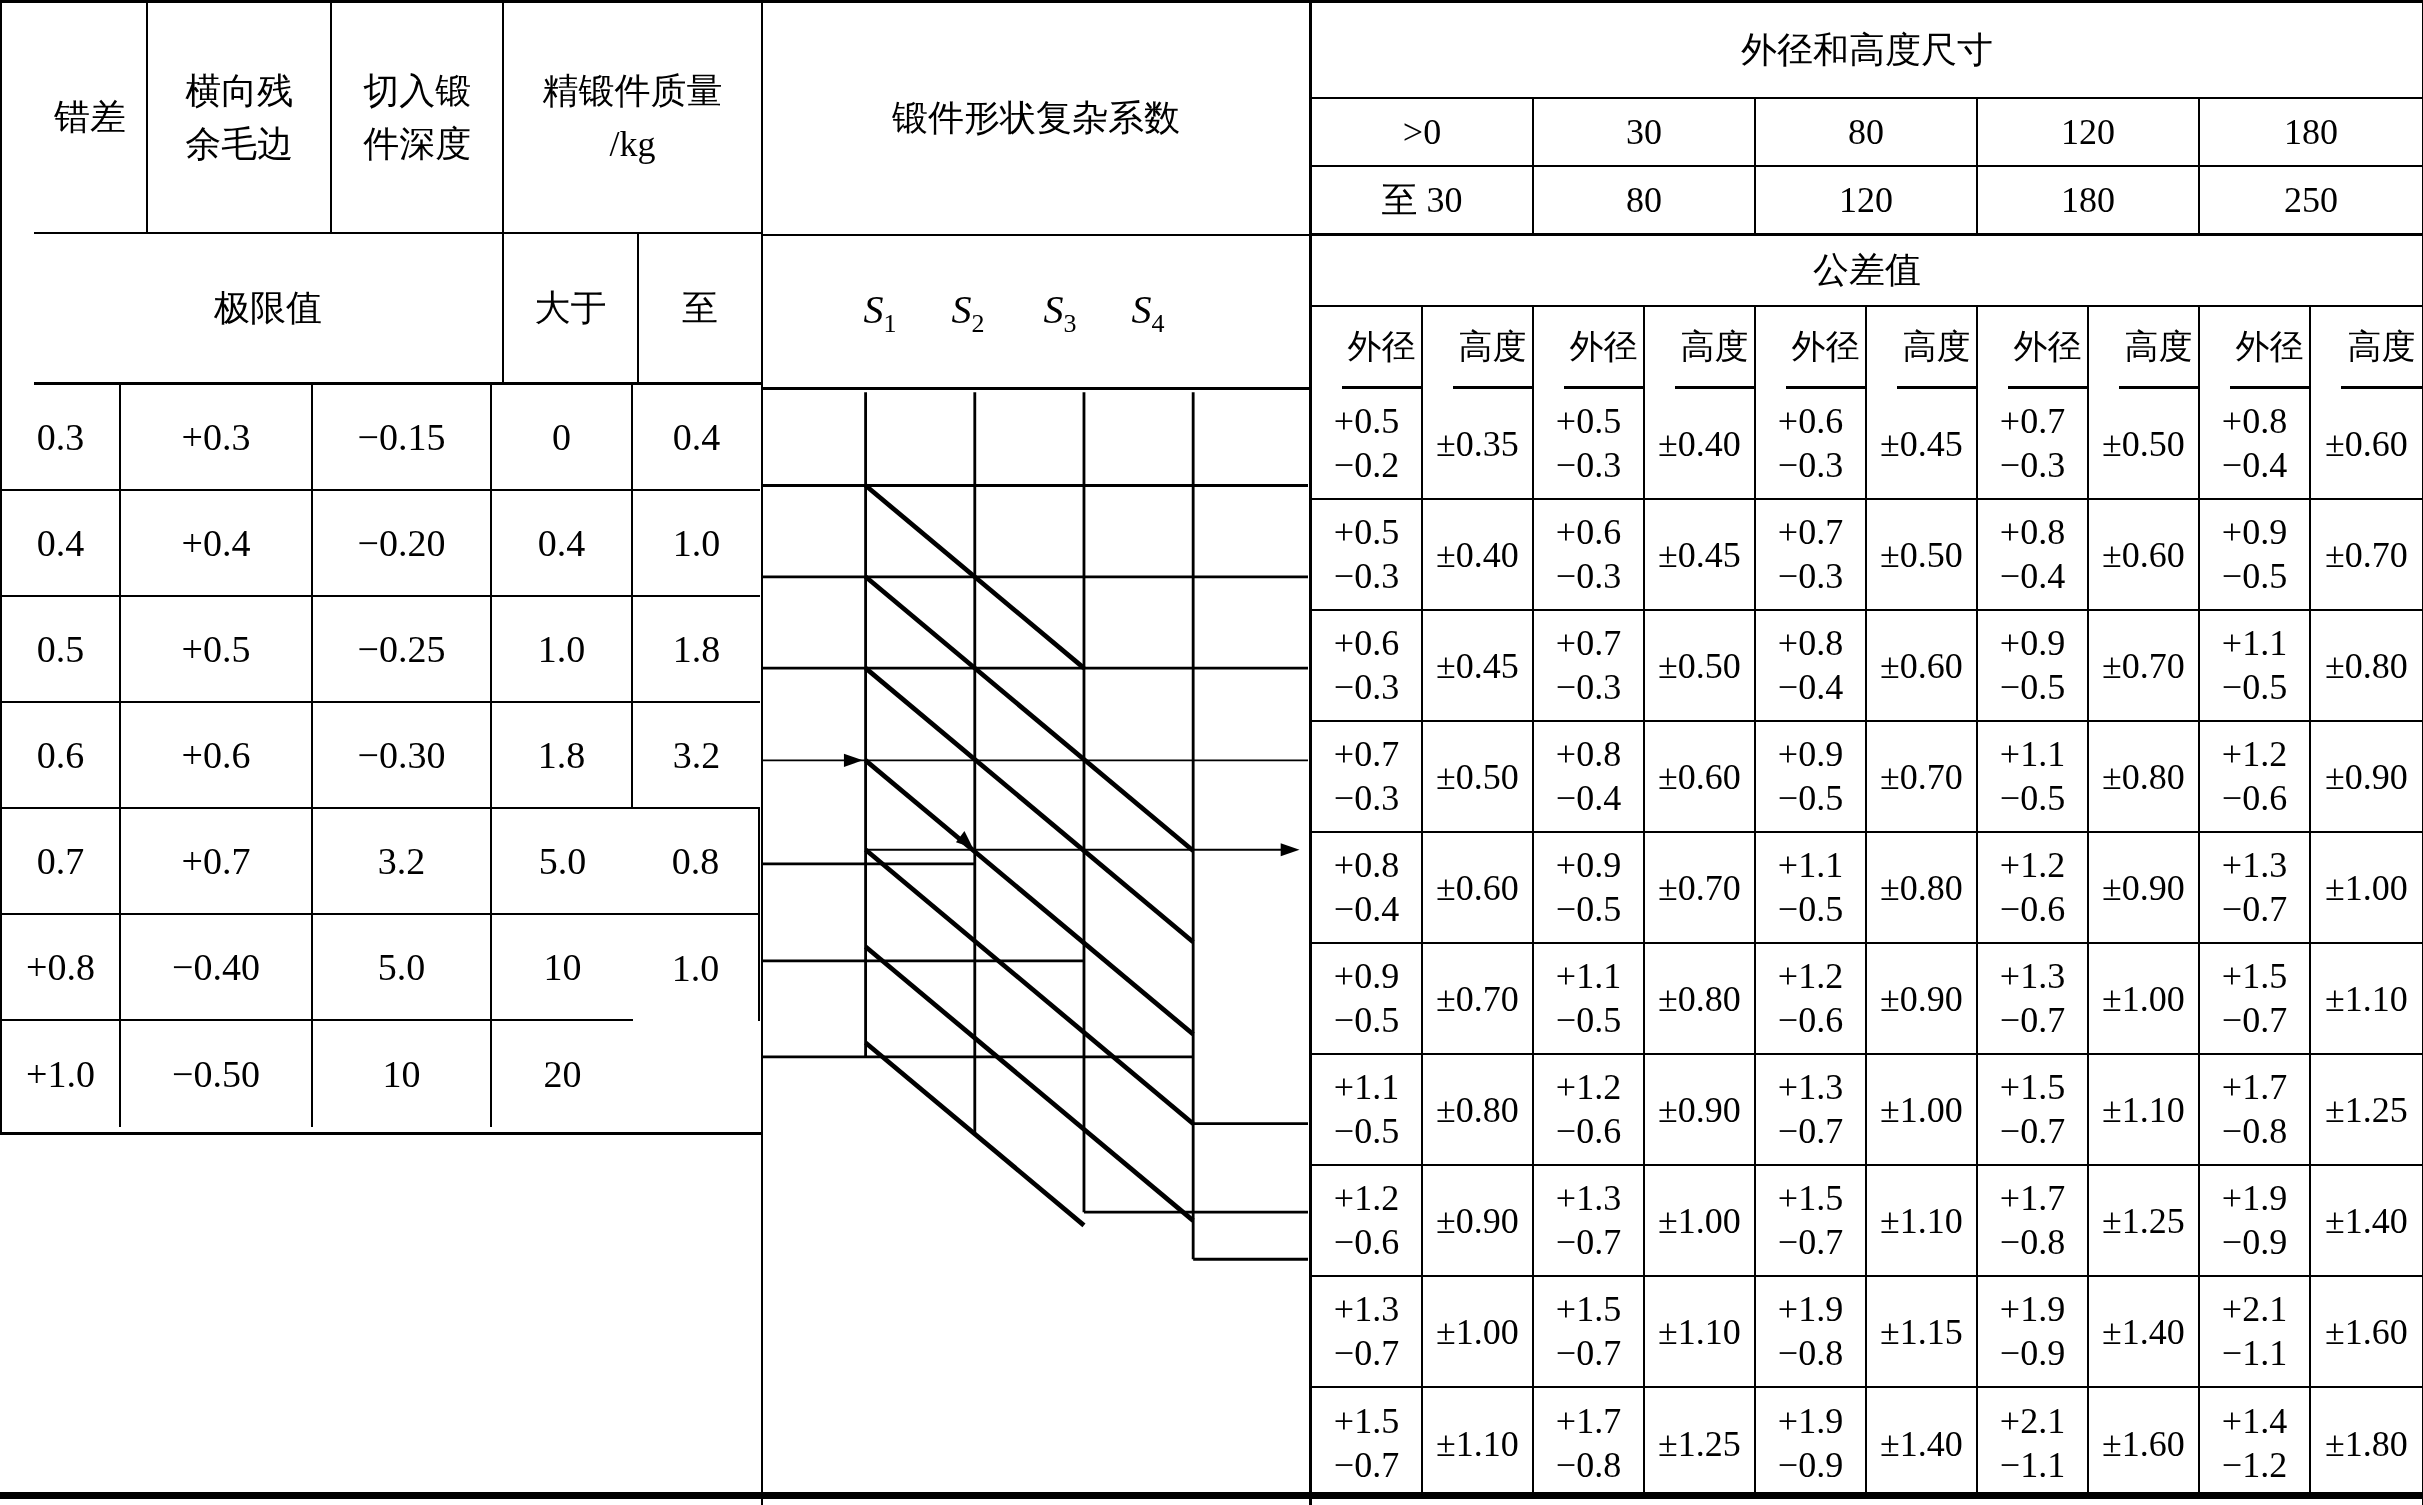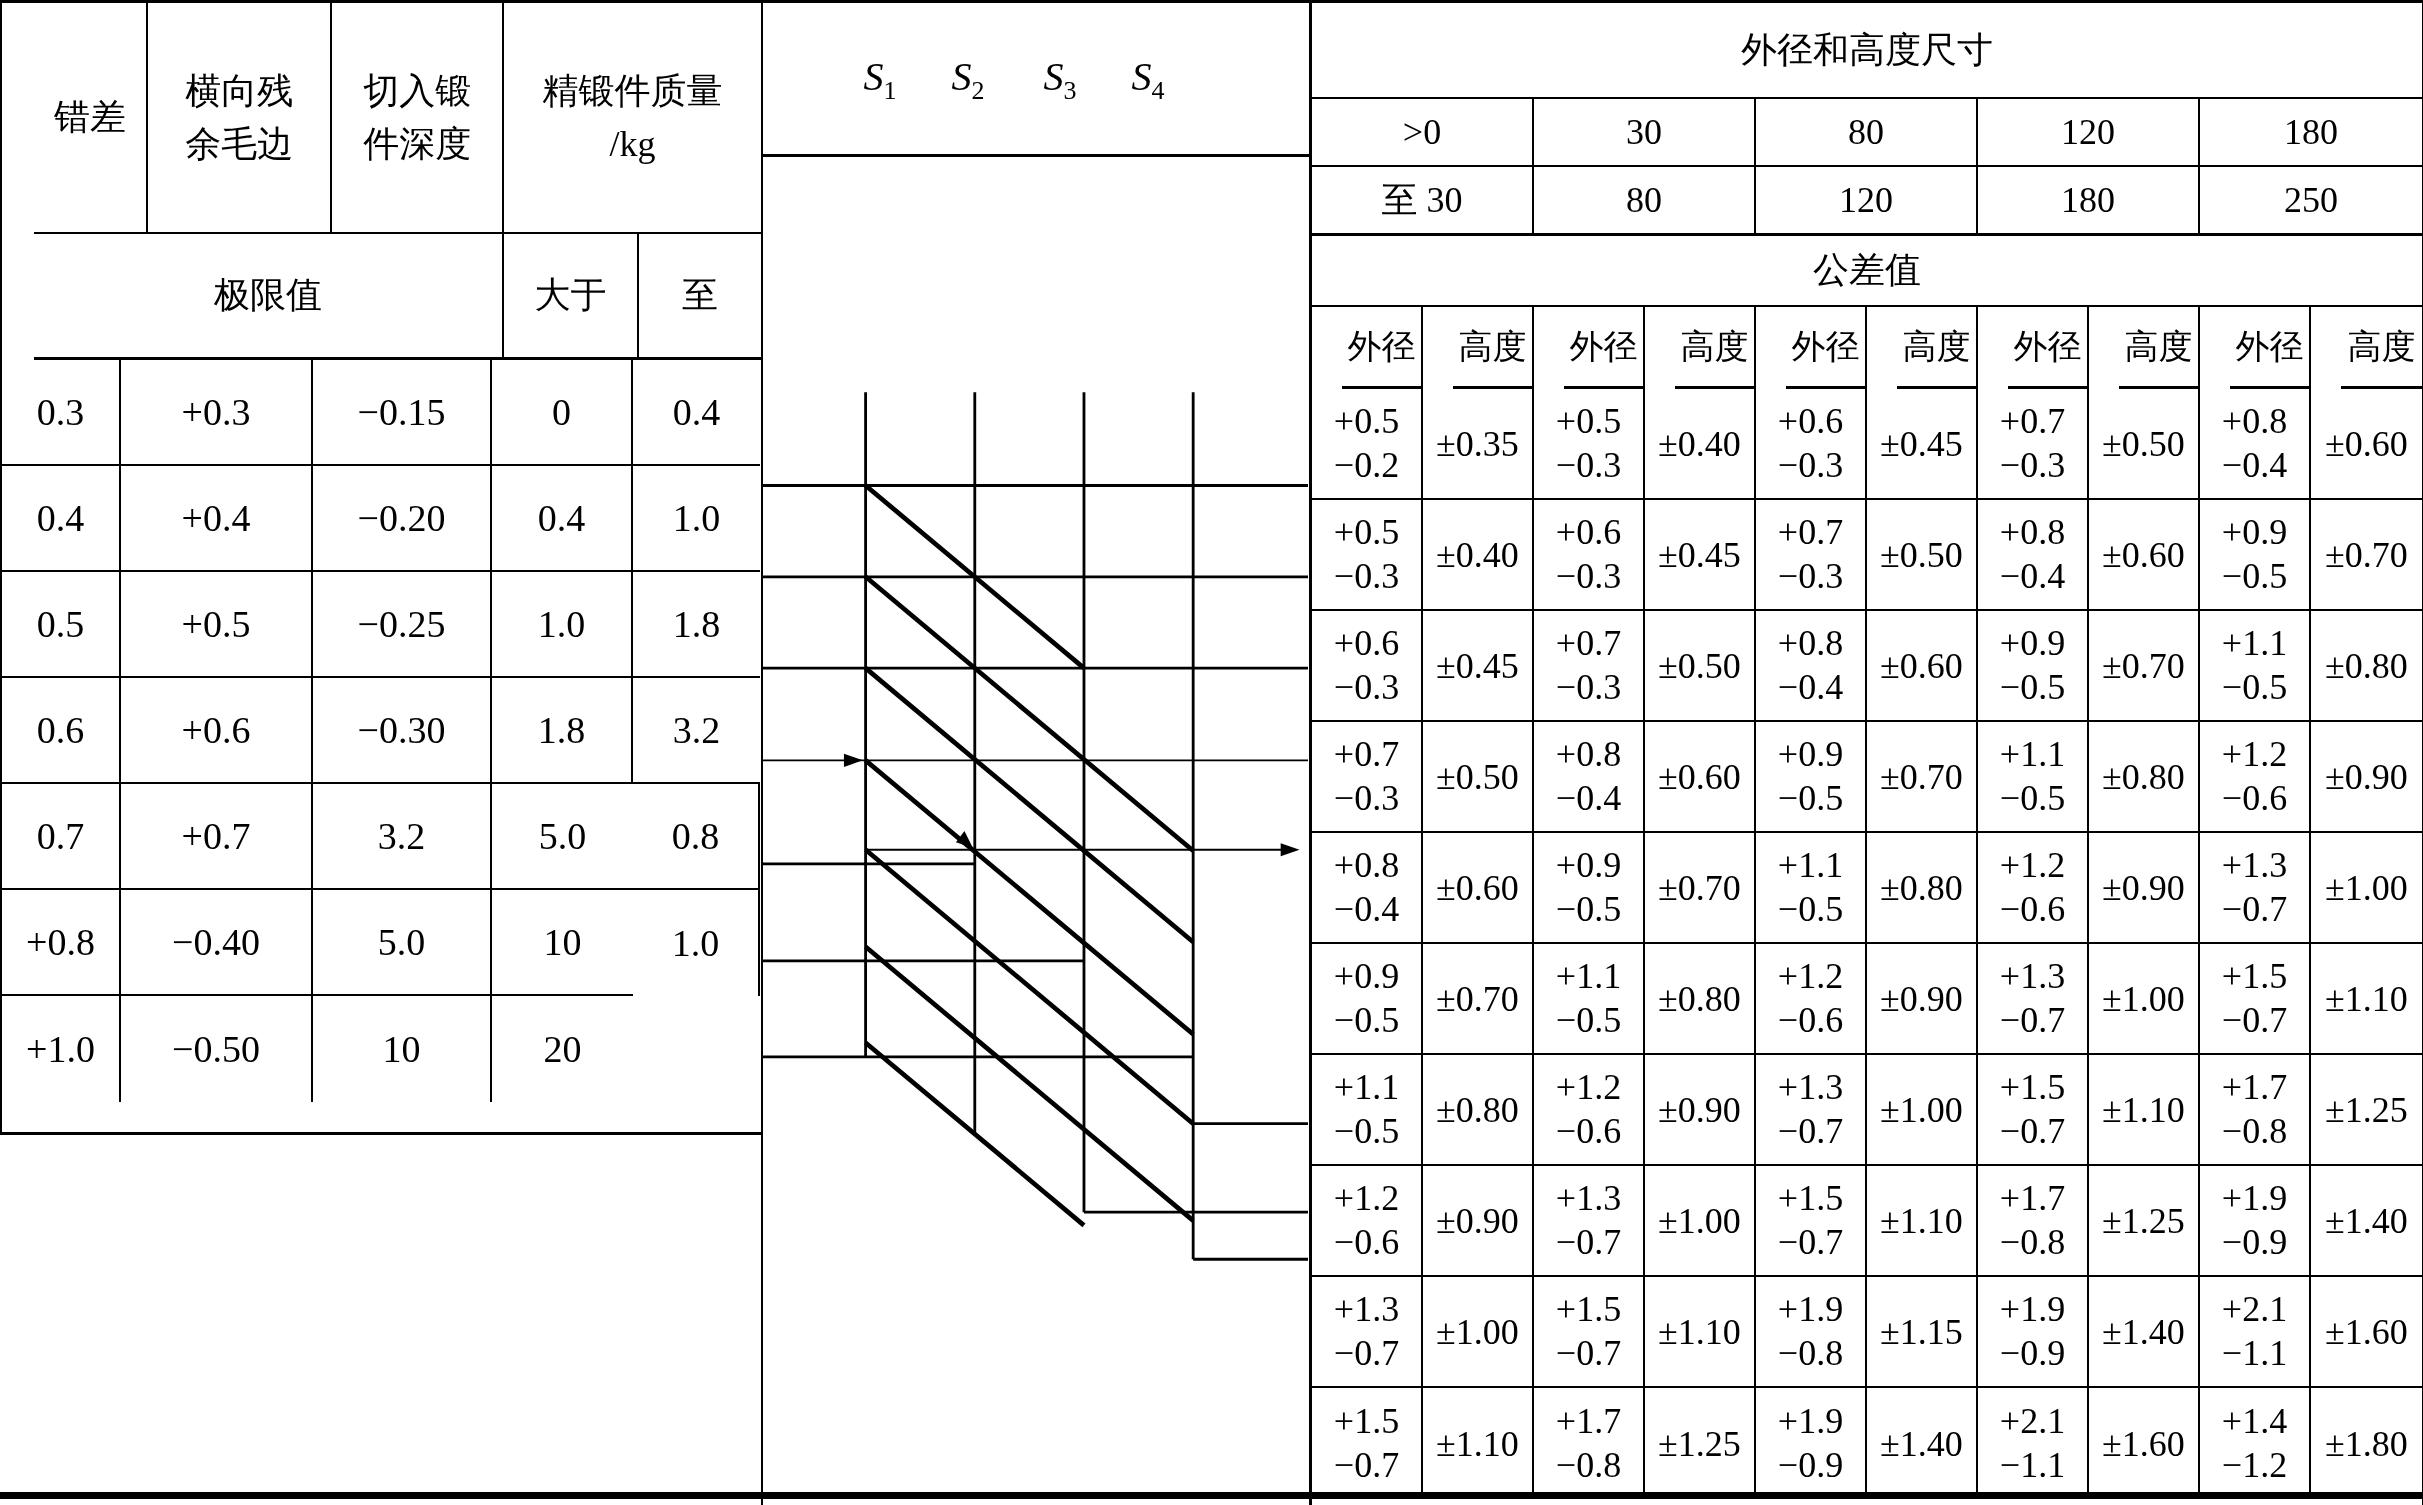--- a/index.html
+++ b/index.html
@@ -11,21 +11,21 @@
   
   #left-region{left:0;top:0;width:761px;height:1135px;border-top:3.8px solid #000;border-left:2.8px solid #000;border-bottom:3.8px solid #000;}
   .lrow{display:flex;width:100%;box-sizing:border-box;padding-left:32px;}
   .cell{box-sizing:border-box;display:flex;align-items:center;justify-content:center;text-align:center;}
   .b-r{border-right:2.8px solid #000;}
   .b-b{border-bottom:2.8px solid #000;}
   .b-b4{border-bottom:3.8px solid #000;}
   .hdr{font-size:36px;line-height:1.45;}
   #left-h1{height:231px;}
   #left-h1 .cell{height:100%;}
-  #left-h2{height:126px;}
+  #left-h2{height:151px;}
   #left-grid{display:grid;grid-template-columns:119px 192px 179px 141px 127px;grid-auto-rows:106px;}
   #left-grid .cell{font-size:38px;}
   
   #mid-region{left:761px;top:0;width:548px;height:1506px;border-top:3.8px solid #000;border-left:2.8px solid #000;}
   #mid-title{height:231px;border-bottom:2.8px solid #000;display:flex;align-items:center;justify-content:center;font-size:36px;}
   #mid-srow{position:relative;height:151px;border-bottom:3.8px solid #000;}
   .s-label{position:absolute;top:50%;transform:translate(-50%,-50%);font-size:40px;font-style:italic;}
   .s-label sub{font-size:26px;font-style:normal;}
   #nomo-svg{position:absolute;left:0;top:389px;}
   
@@ -117,20 +117,23 @@
         <div class="cell b-b">10</div>
         <div class="cell b-r">1.0</div>
         <div class="cell b-r">+1.0</div>
         <div class="cell b-r">−0.50</div>
         <div class="cell b-r">10</div>
         <div class="cell">20</div>
       </div>
   </div>
 
   <div id="mid-region" class="region">
+    <div id="mid-title">
+      <span>锻件形状复杂系数</span>
+    </div>
     <div id="mid-srow">
       <span class="s-label" style="left:117px"><span>S</span><sub>1</sub></span>
       <span class="s-label" style="left:205px"><span>S</span><sub>2</sub></span>
       <span class="s-label" style="left:297px"><span>S</span><sub>3</sub></span>
       <span class="s-label" style="left:385px"><span>S</span><sub>4</sub></span>
     </div>
     <svg id="nomo-svg" width="545" height="1117" viewBox="0 0 579 1186">
       <g stroke="#000" stroke-width="3">
 
         <line x1="109" y1="0" x2="109" y2="706"></line>

